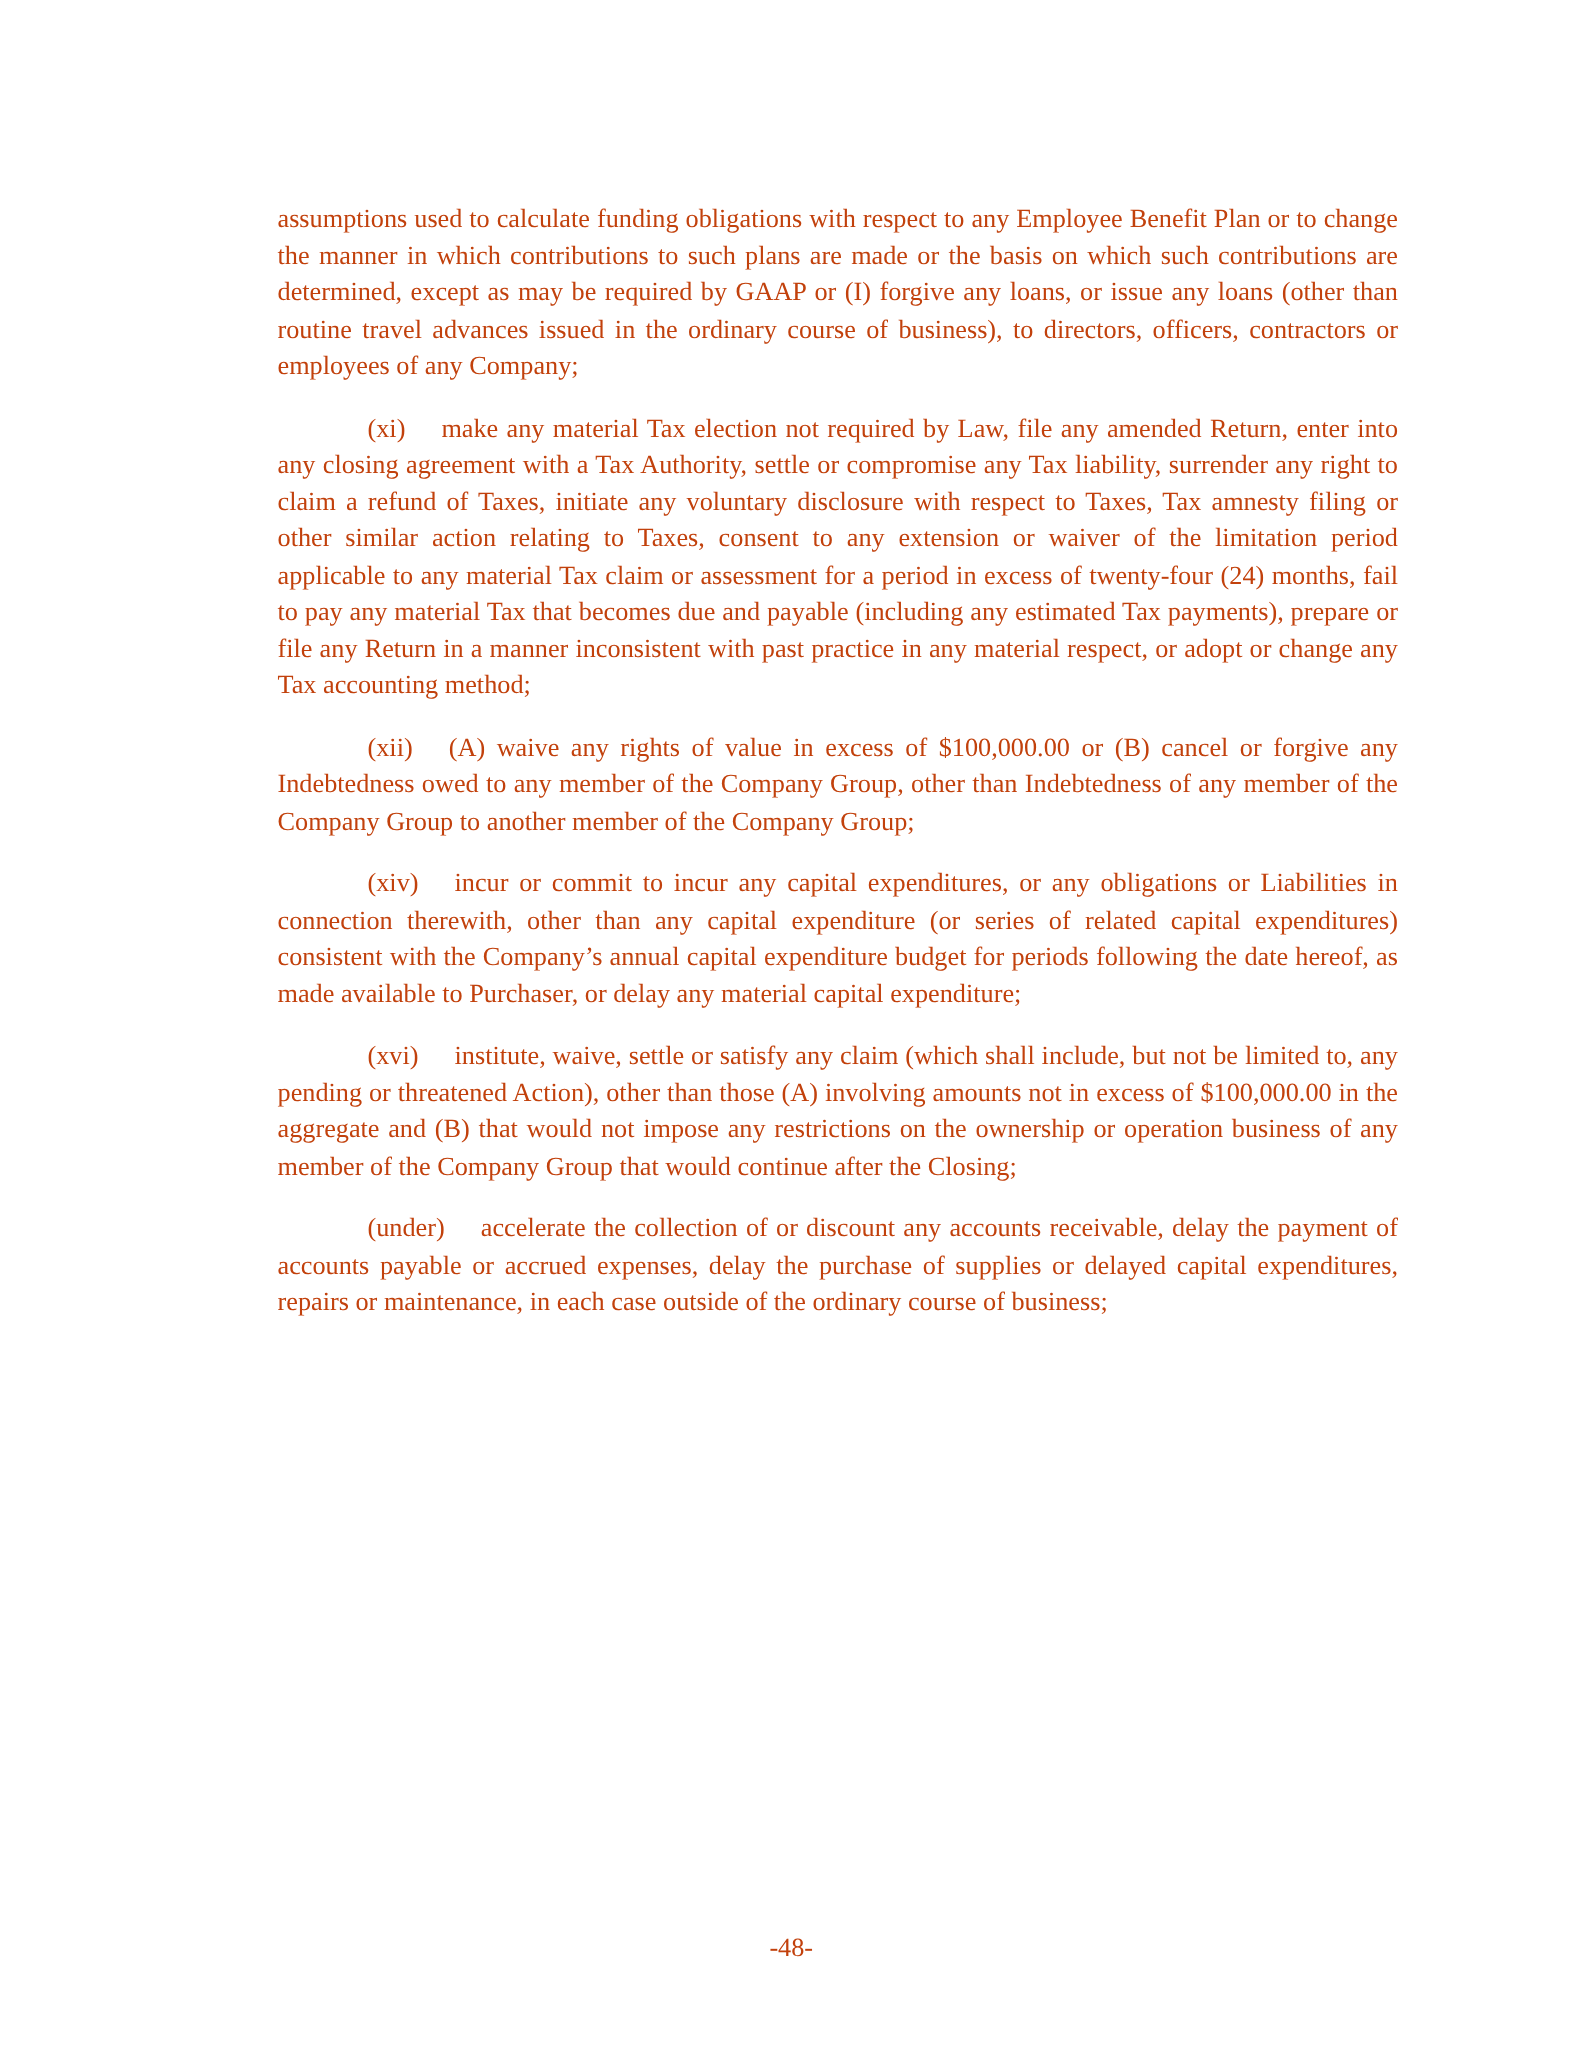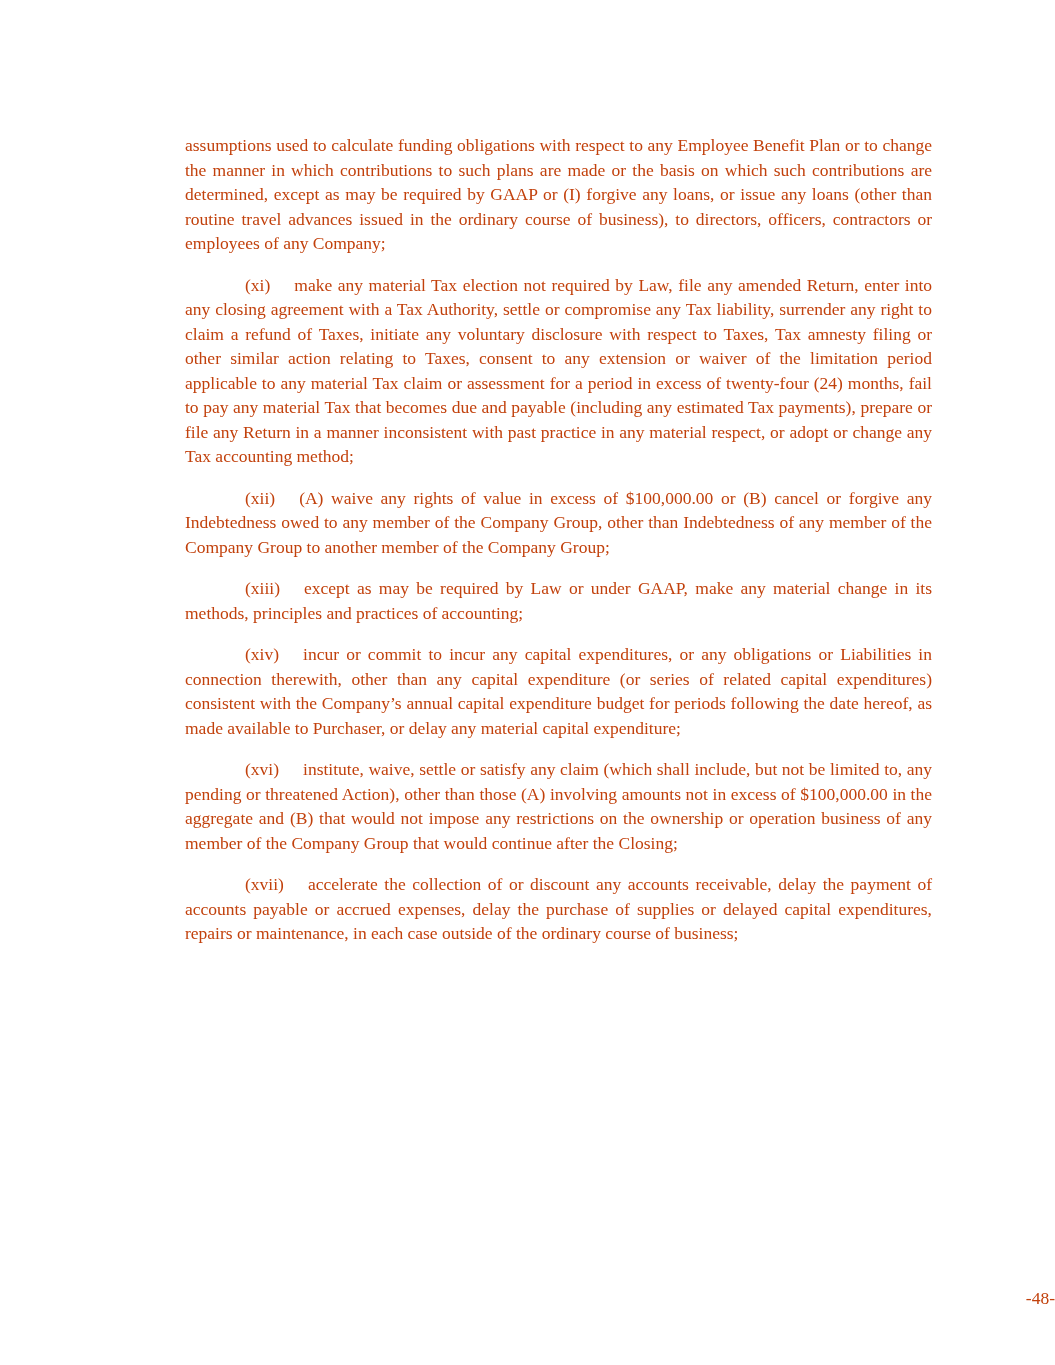--- a/index.html
+++ b/index.html
@@ -35,40 +35,39 @@
   }
   .tab {
     display: inline-block;
     width: 24px;
   }
   .footer {
     position: absolute;
     left: 0;
     top: 1266px;
     width: 100%;
-    text-align: right;
+    text-align: center;
   }
 </style>
 </head>
 <body>
 
 <div class="page">
   <div class="content">
 
     <p class="para cont"><span>assumptions used to calculate funding obligations with respect to any Employee Benefit Plan or to change the manner in which contributions to such plans are made or the basis on which such contributions are determined, except as may be required by GAAP or (I) forgive any loans, or issue any loans (other than routine travel advances issued in the ordinary course of business), to directors, officers, contractors or employees of any Company;</span></p>
 
     <p class="para num"><span class="plabel">(xi)</span><span class="tab"></span><span>make any material Tax election not required by Law, file any amended Return, enter into any closing agreement with a Tax Authority, settle or compromise any Tax liability, surrender any right to claim a refund of Taxes, initiate any voluntary disclosure with respect to Taxes, Tax amnesty filing or other similar action relating to Taxes, consent to any extension or waiver of the limitation period applicable to any material Tax claim or assessment for a period in excess of twenty-four (24) months, fail to pay any material Tax that becomes due and payable (including any estimated Tax payments), prepare or file any Return in a manner inconsistent with past practice in any material respect, or adopt or change any Tax accounting method;</span></p>
 
     <p class="para num"><span class="plabel">(xii)</span><span class="tab"></span><span>(A) waive any rights of value in excess of $100,000.00 or (B) cancel or forgive any Indebtedness owed to any member of the Company Group, other than Indebtedness of any member of the Company Group to another member of the Company Group;</span></p>
 
-    <p class="para num"><span class="plabel">(xiii)</span><span class="tab"></span><span>except as may be required by Law or under GAAP, make any material change in its methods, principles and practices of accounting;</span></p>
 
     <p class="para num"><span class="plabel">(xiv)</span><span class="tab"></span><span>incur or commit to incur any capital expenditures, or any obligations or Liabilities in connection therewith, other than any capital expenditure (or series of related capital expenditures) consistent with the Company’s annual capital expenditure budget for periods following the date hereof, as made available to Purchaser, or delay any material capital expenditure;</span></p>
 
 
     <p class="para num"><span class="plabel">(xvi)</span><span class="tab"></span><span>institute, waive, settle or satisfy any claim (which shall include, but not be limited to, any pending or threatened Action), other than those (A) involving amounts not in excess of $100,000.00 in the aggregate and (B) that would not impose any restrictions on the ownership or operation business of any member of the Company Group that would continue after the Closing;</span></p>
 
-    <p class="para num"><span class="plabel">(xvii)</span><span class="tab"></span><span>accelerate the collection of or discount any accounts receivable, delay the payment of accounts payable or accrued expenses, delay the purchase of supplies or delayed capital expenditures, repairs or maintenance, in each case outside of the ordinary course of business;</span></p>
+    <p class="para num"><span class="plabel">(under)</span><span class="tab"></span><span>accelerate the collection of or discount any accounts receivable, delay the payment of accounts payable or accrued expenses, delay the purchase of supplies or delayed capital expenditures, repairs or maintenance, in each case outside of the ordinary course of business;</span></p>
 
   </div>
 
   <div class="footer">-48-</div>
 </div>
 
 </body></html>

